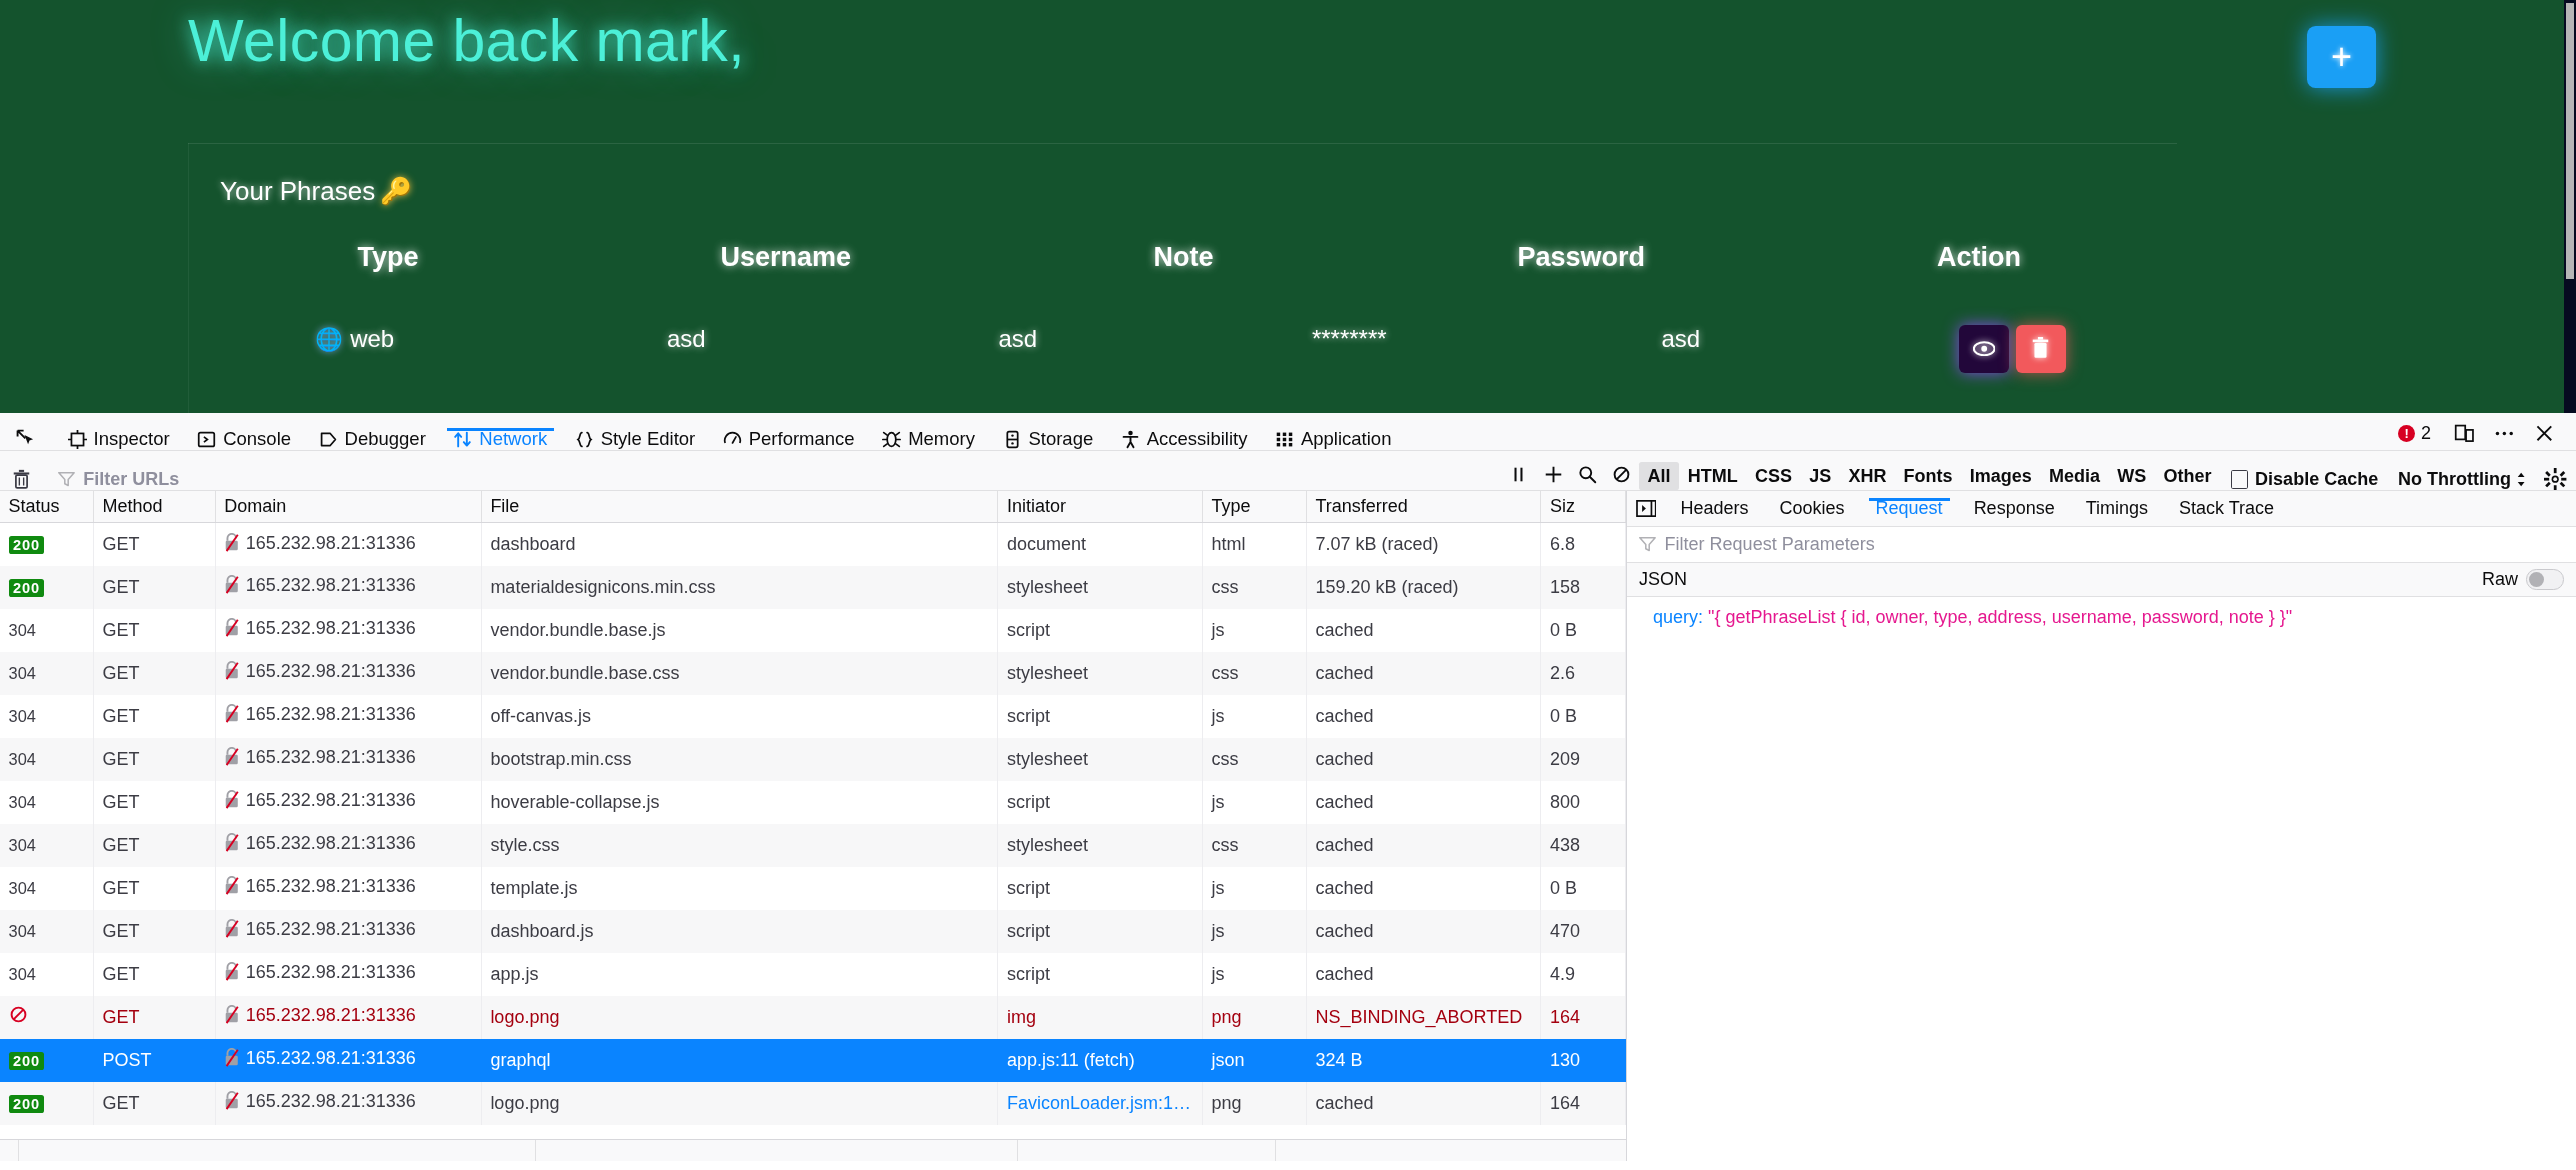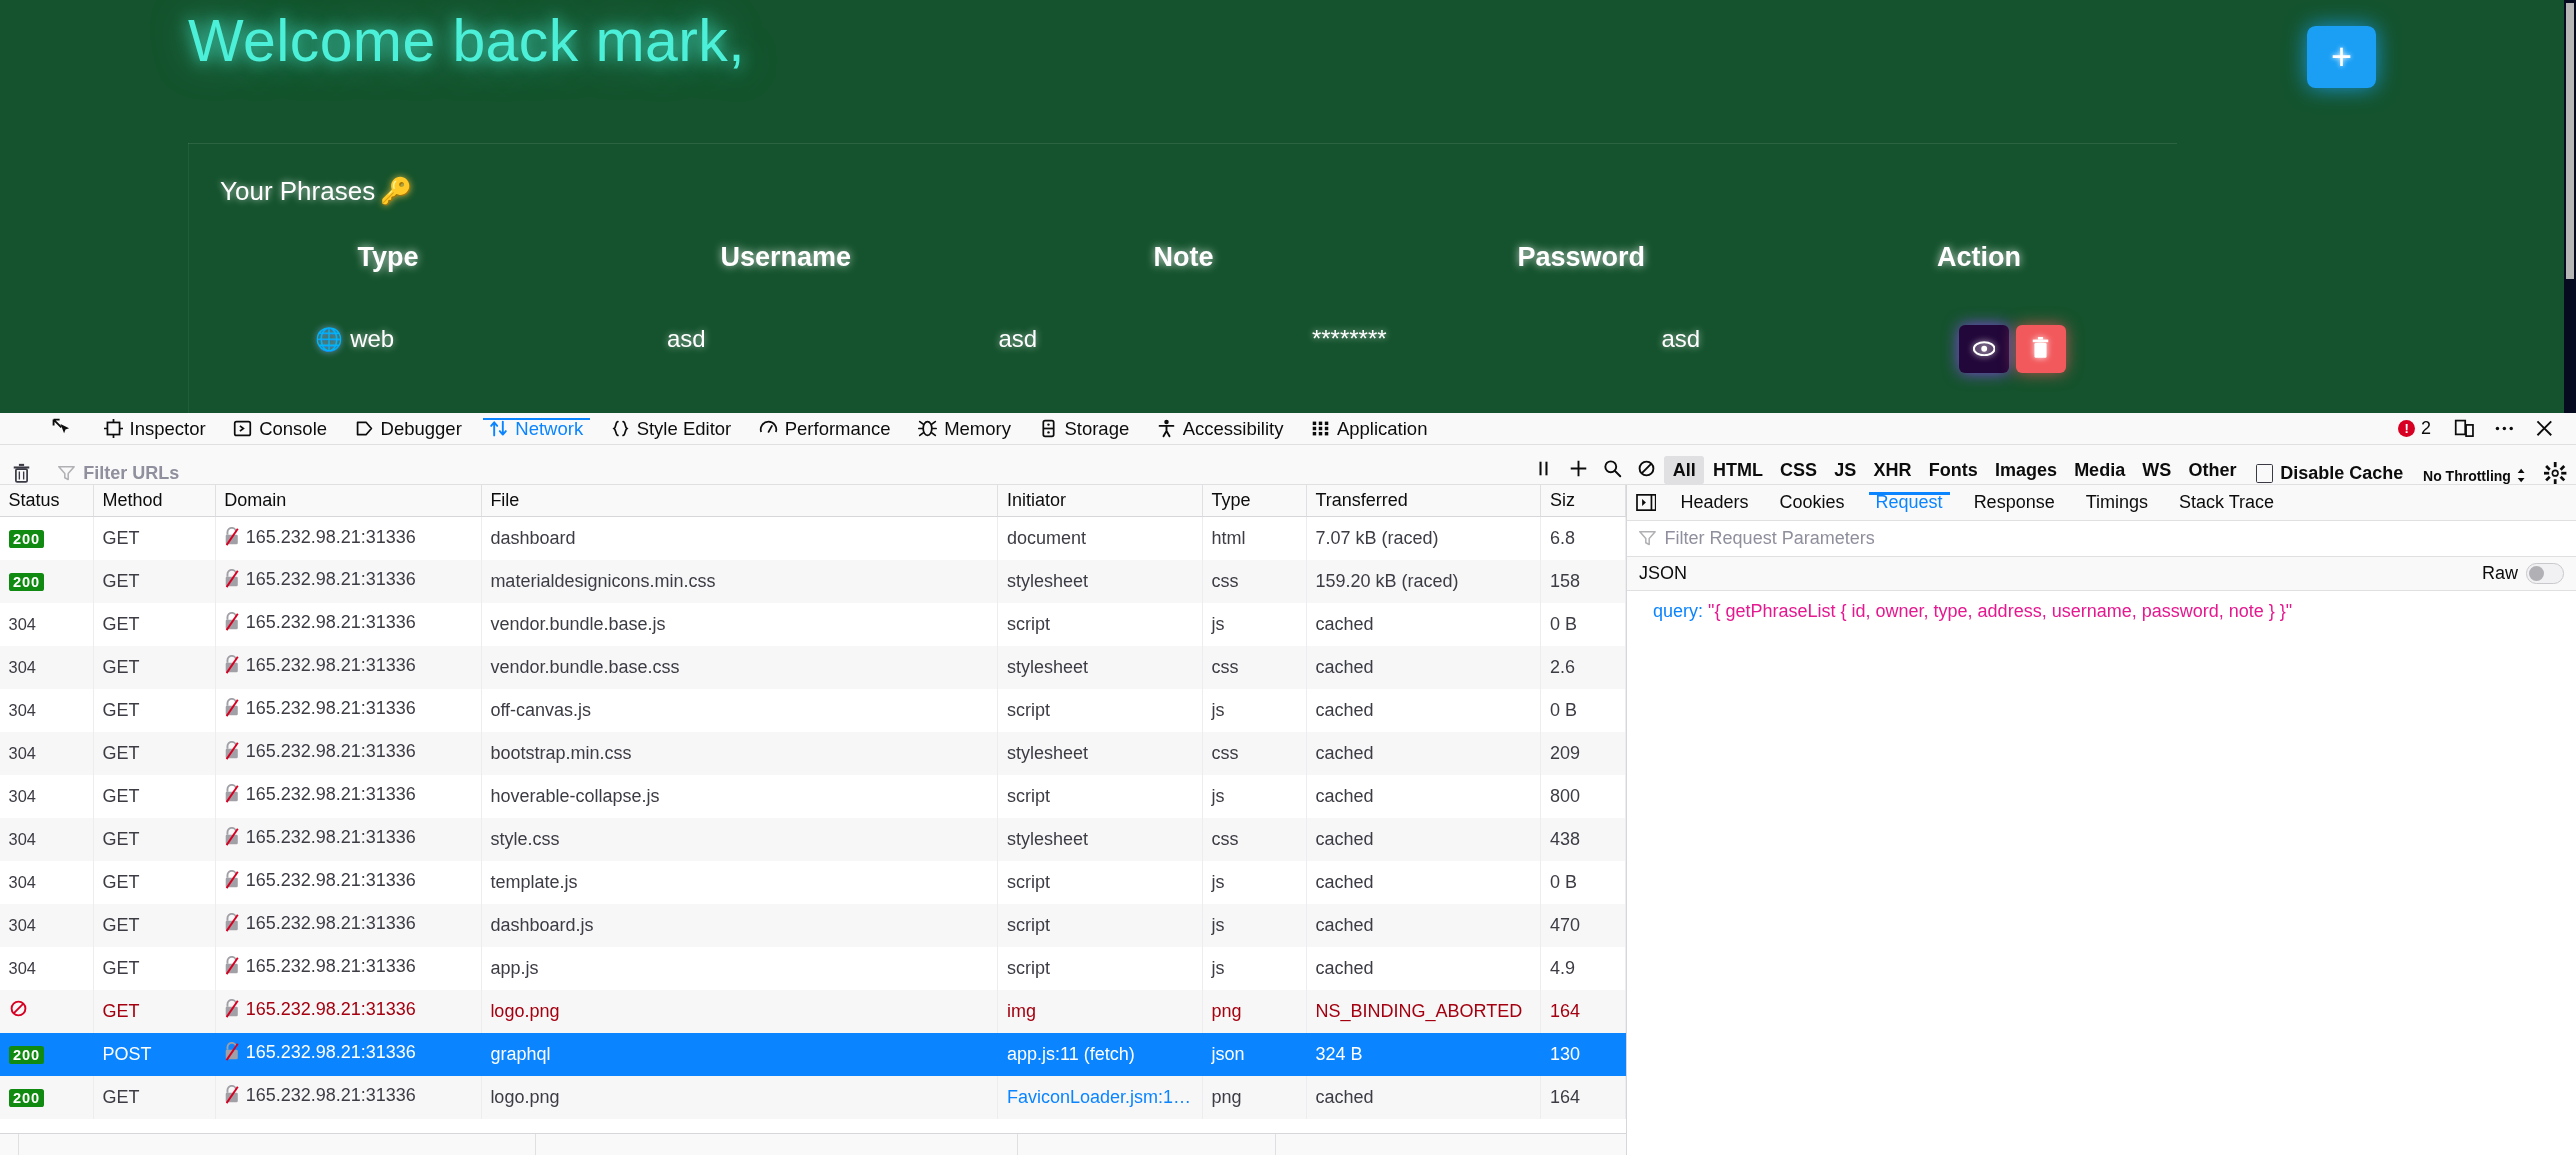--- a/index.html
+++ b/index.html
@@ -38,22 +38,22 @@
   .iconbtn.del  { background:#f2595c; box-shadow:0 0 15.5px rgba(242,89,92,.75); }
   .iconbtn svg { display:block; filter:drop-shadow(0 0 3.4px rgba(255,255,255,.9)); }
 
   .page-scrollbar { position:absolute; right:0; top:0; width:12px; height:413px; background:#060b20; }
   .page-scrollbar .thumb { position:absolute; left:1.7px; top:3.4px; width:8.6px; height:276px;
       background:#b6b6b6; border-radius:0; }
 
   
   #devtools { position:absolute; left:0; top:413px; width:2576px; height:758px;
       background:#fff; font-size:19px; color:#0c0c0d; }
-  .dt-topbar { height:32px; background:#f9f9fa; border-bottom:0.9px solid #e0e0e2;
-      display:flex; align-items:center; position:relative;padding-left:36px; }
+  .dt-topbar { height:38px; background:#f9f9fa; border-bottom:0.9px solid #e0e0e2;
+      display:flex; align-items:flex-end; position:relative; }
   .dt-pickbtn { width:53px; display:flex; align-items:center; justify-content:center; cursor:pointer; }
   .vsep { width:0.9px; background:#d7d7db; margin:10.3px 0; }
   .dt-tabs { display:flex; align-items:stretch; }
   .dt-tab { display:flex; align-items:center; gap:6.9px; padding:0 13.8px; cursor:pointer;
       font-size:18.5px; color:#0c0c0d; position:relative; white-space:nowrap; }
   .dt-tab.active { color:#0a84ff; }
   .dt-tab.active::before { content:""; position:absolute; left:6.9px; right:6.9px; top:0; height:2.6px; background:#0a84ff; }
   .dt-tab svg { display:block; }
   .dt-right { margin-left:auto; display:flex; align-items:center; gap:0; padding-right:12px; }
   .err-badge { display:flex; align-items:center; gap:6px; padding:0 12px; font-size:18px; }
@@ -67,21 +67,21 @@
   .filter-urls { display:flex; align-items:center; gap:8.6px; padding-left:13.8px; flex:0 0 auto; }
   .filter-urls .ph { color:#8f8f9d; font-size:18px; }
   .fb-spacer { flex:1; }
   .fb-icons { display:flex; align-items:center; gap:0; }
   .fb-ic { width:34px; height:31px; display:flex; align-items:center; justify-content:center; cursor:pointer; }
   .types { display:flex; align-items:center; gap:0; }
   .type-btn { padding:3.4px 8.6px; font-size:18px; color:#0c0c0d; cursor:pointer; border-radius:2.6px; }
   .type-btn.sel { background:#e0e0e2; }
   .chk-wrap { display:flex; align-items:center; gap:6.9px; padding:0 10.3px; cursor:pointer; font-size:18px;}
   .chkbox { width:17px; height:19px; border:1.7px solid #3a3a44; border-radius:1.7px; }
-  .throttle { display:flex; align-items:center; gap:5.2px; padding:0 8.6px; cursor:pointer; font-size:14px; }
+  .throttle { display:flex; align-items:center; gap:5.2px; padding:0 8.6px; cursor:pointer; font-size:18px; }
   .gear { width:41px; display:flex; align-items:center; justify-content:center; cursor:pointer; }
 
   
   .dt-body { display:flex; height:670px; }
   .net-pane { width:1627px; position:relative; border-right:0.9px solid #d7d7db; overflow:hidden; }
   .det-pane { flex:1; position:relative; }
 
   table.net { width:100%; border-collapse:collapse; table-layout:fixed; }
   table.net th { background:#f9f9fa; font-weight:400; font-size:18px; text-align:left;
       padding:5.2px 8.6px; border-right:0.9px solid #e0e0e2; border-bottom:0.9px solid #d7d7db;

